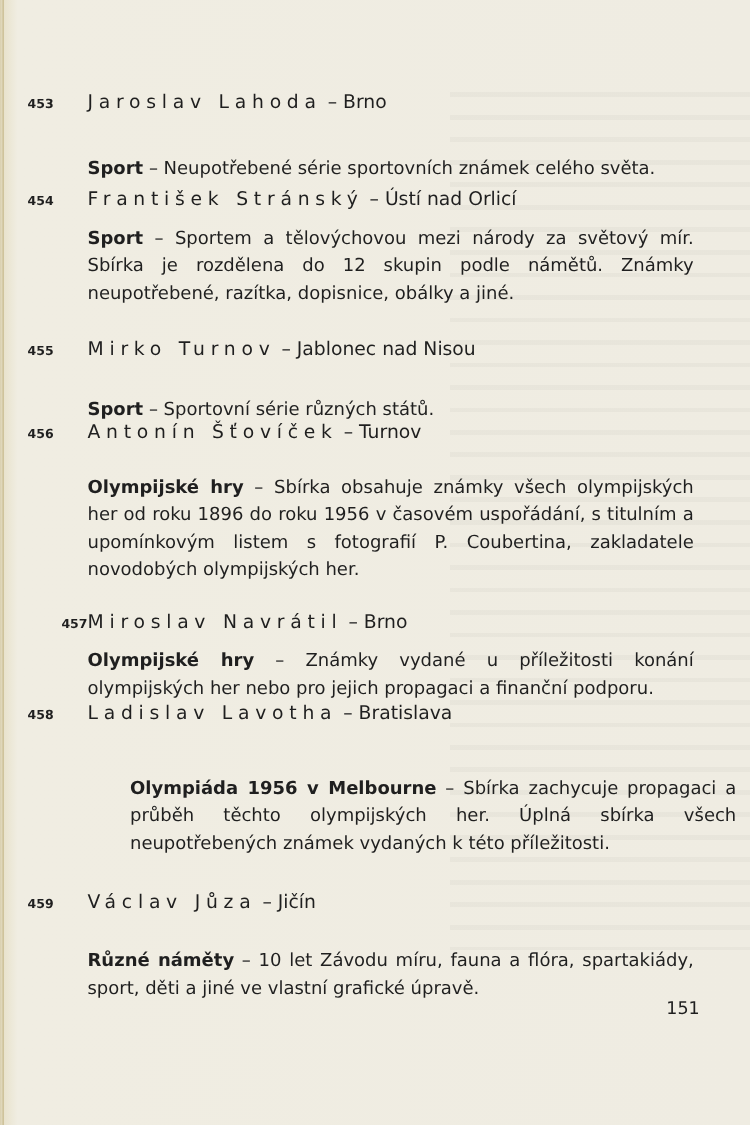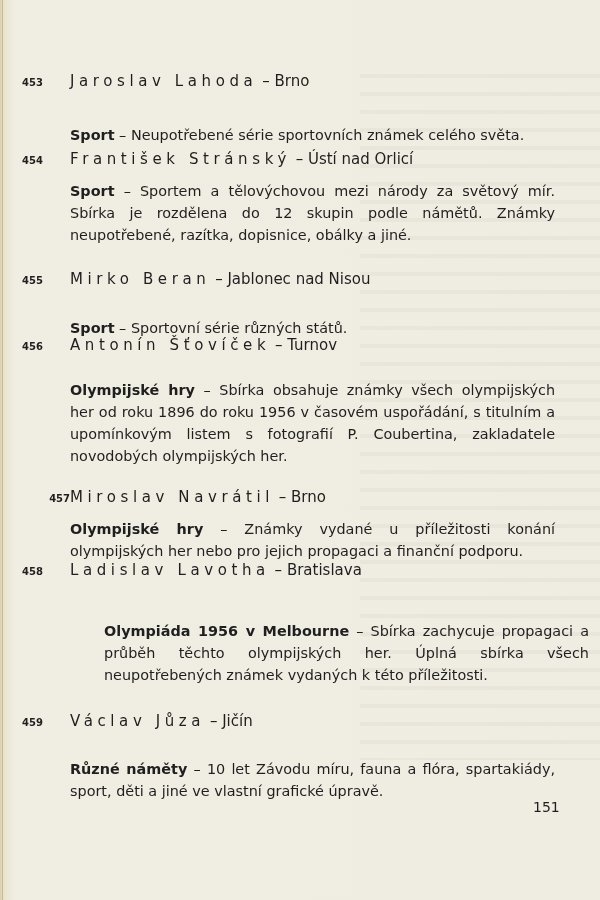--- a/index.html
+++ b/index.html
@@ -61,21 +61,21 @@
     <div class="head" style="top:149px;">
       <span class="num">454</span><span class="name">František Stránský</span><span class="place"> – Ústí nad Orlicí</span>
     </div>
     <div class="desc" style="top:180px;">
       <b>Sport</b><span> – Sportem a tělovýchovou mezi národy za světový mír. Sbírka je rozdělena do 12 skupin podle námětů. Známky neupotřebené, razítka, dopisnice, obálky a jiné.</span>
     </div>
   </div>
 
   <div class="entry">
     <div class="head" style="top:269px;">
-      <span class="num">455</span><span class="name">Mirko Beran</span><span class="place"> – Jablonec nad Nisou</span>
+      <span class="num">455</span><span class="name">Mirko Turnov</span><span class="place"> – Jablonec nad Nisou</span>
     </div>
     <div class="desc" style="top:301px;margin-top:16px;">
       <b>Sport</b><span> – Sportovní série různých států.</span>
     </div>
   </div>
 
   <div class="entry">
     <div class="head" style="top:335px;">
       <span class="num">456</span><span class="name">Antonín Šťovíček</span><span class="place"> – Turnov</span>
     </div>

